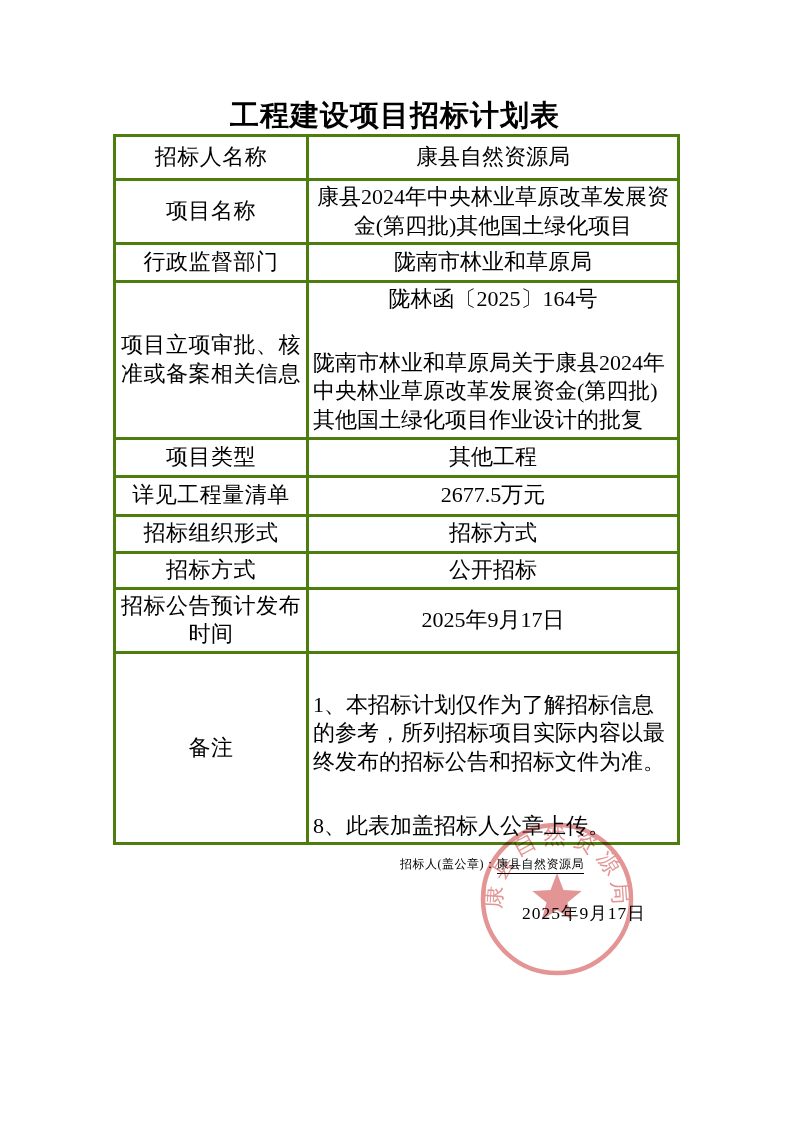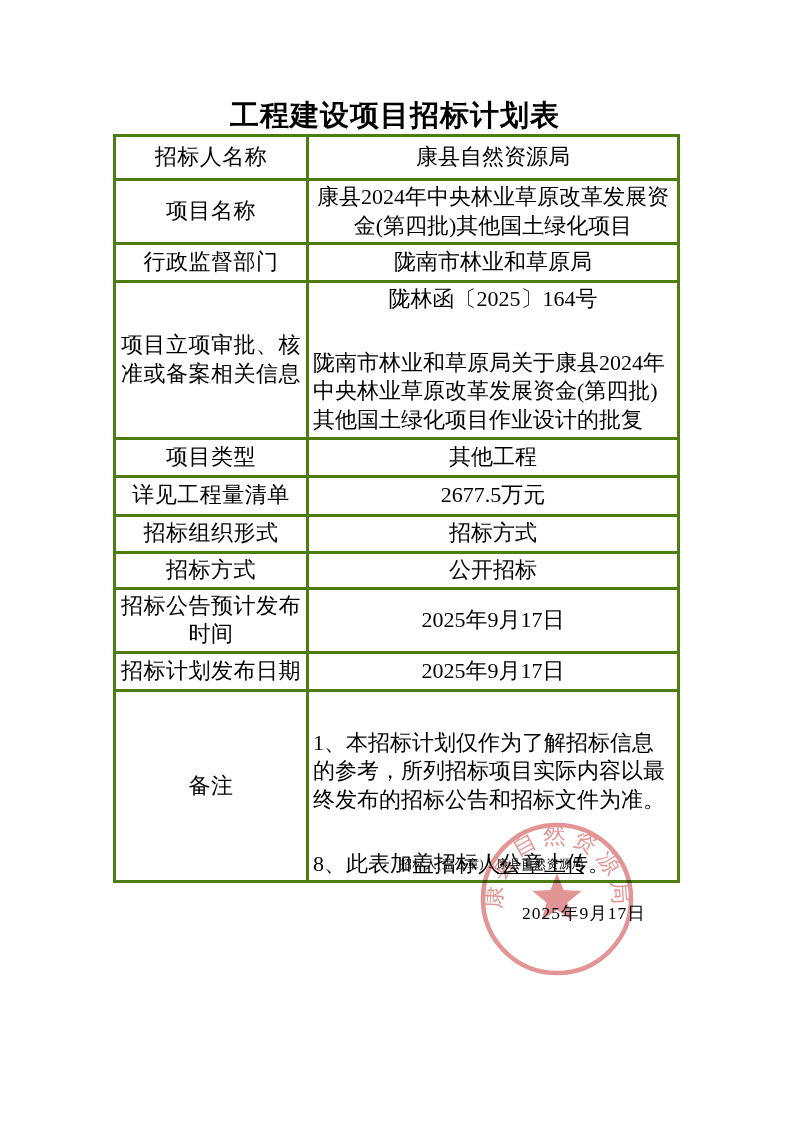--- a/index.html
+++ b/index.html
@@ -138,24 +138,20 @@
         <td class="val">招标方式</td>
       </tr>
       <tr class="r9">
         <td class="lbl">招标方式</td>
         <td class="val">公开招标</td>
       </tr>
       <tr class="r10">
         <td class="lbl">招标公告预计发布时间</td>
         <td class="val">2025年9月17日</td>
       </tr>
-      <tr class="r11">
-        <td class="lbl">招标计划发布日期</td>
-        <td class="val">2025年9月17日</td>
-      </tr>
       <tr class="r12">
         <td class="lbl">备注</td>
         <td class="val left">
           <div class="l">1、本招标计划仅作为了解招标信息的参考，所列招标项目实际内容以最终发布的招标公告和招标文件为准。</div>
           <div class="l">8、此表加盖招标人公章上传。</div>
         </td>
       </tr>
     </tbody>
   </table>
 

